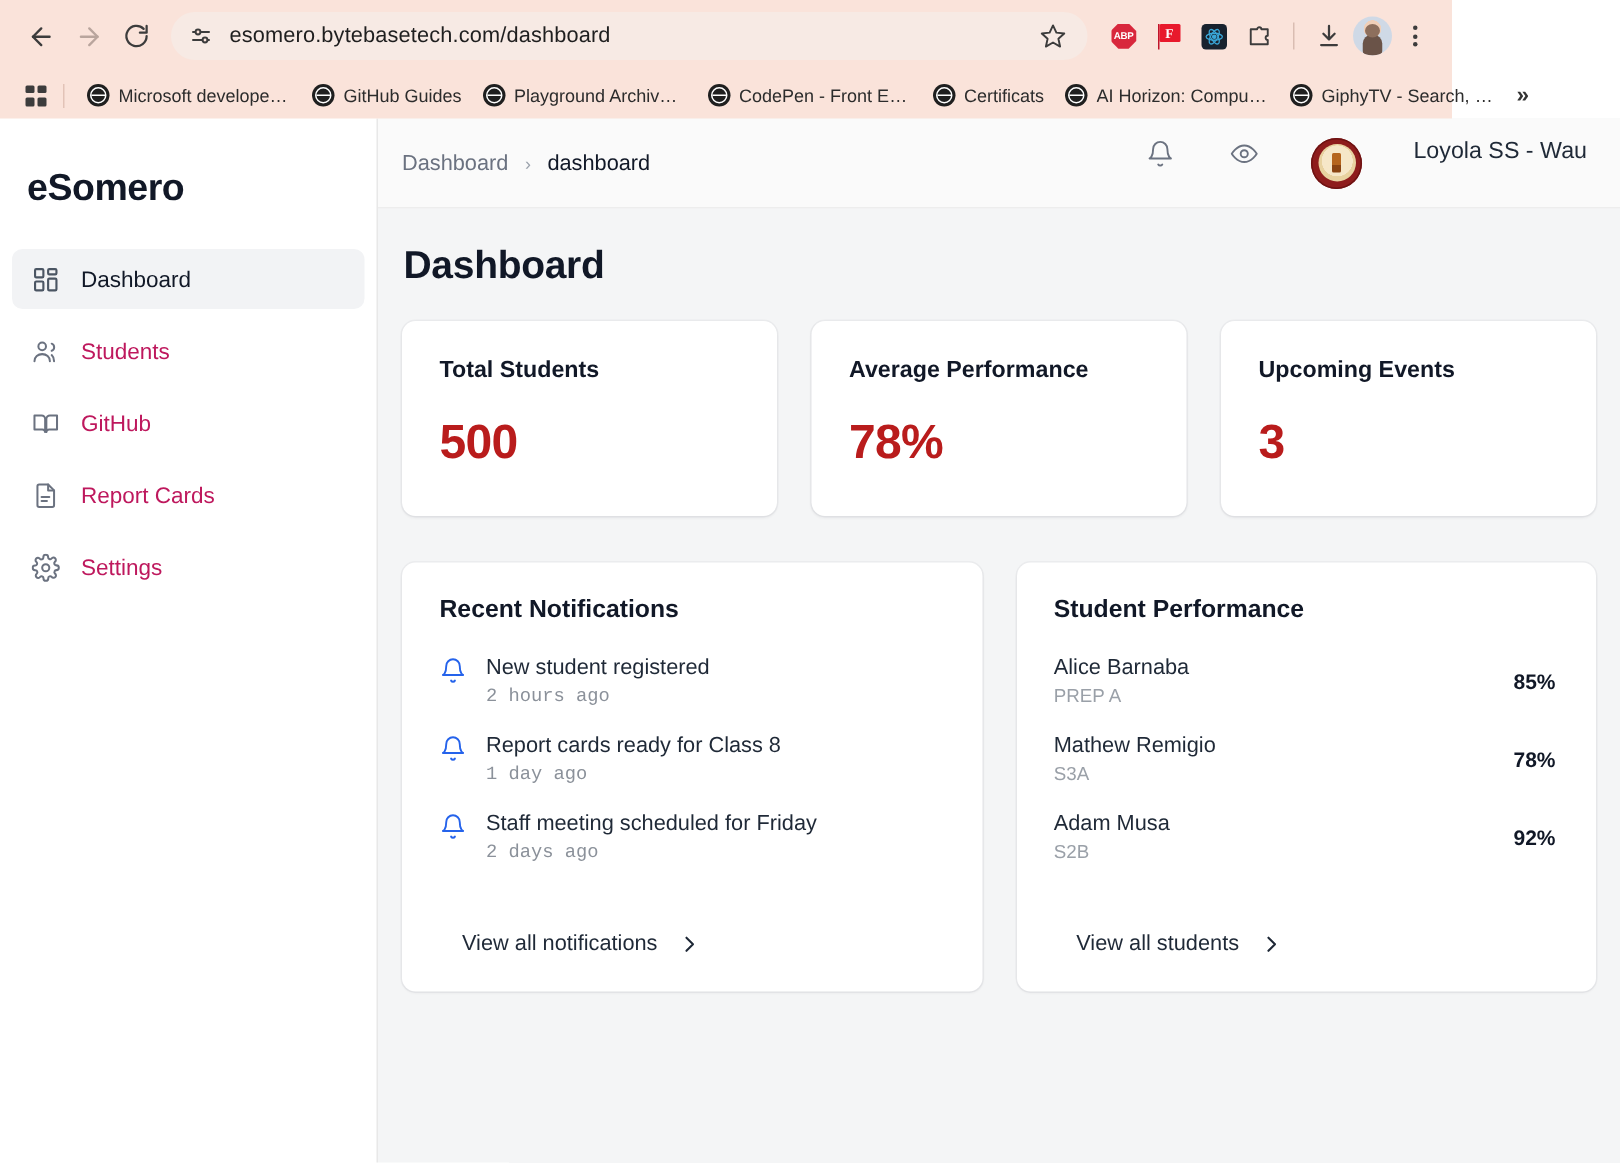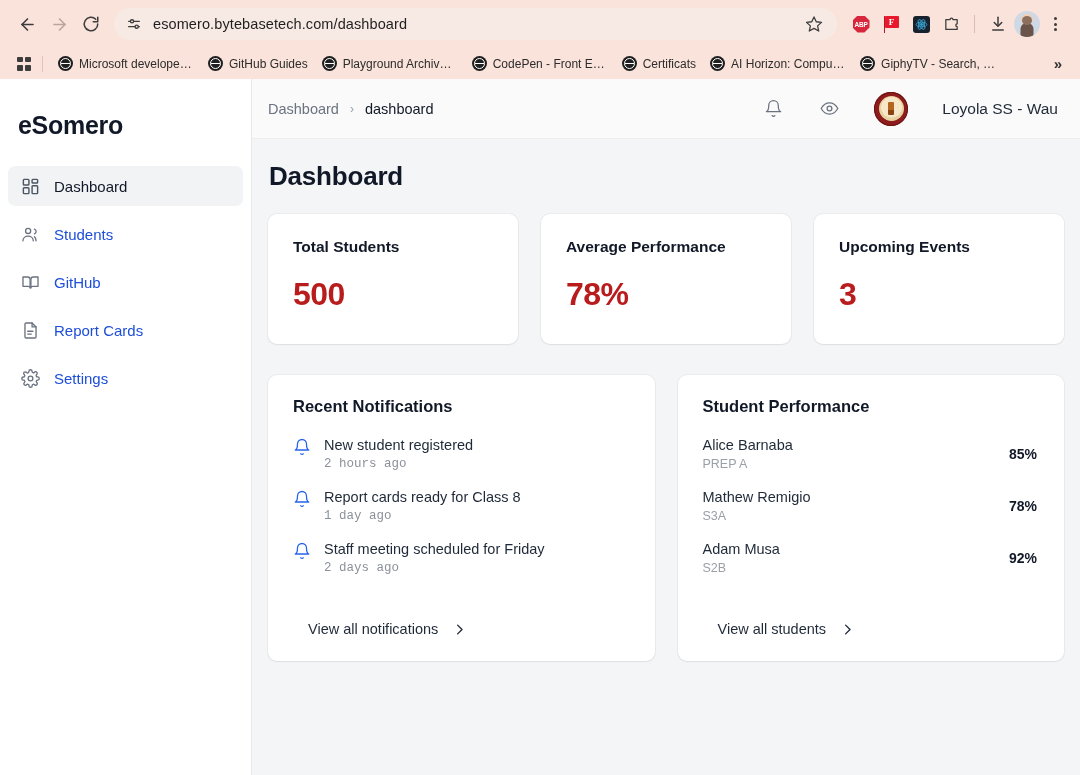--- a/index.html
+++ b/index.html
@@ -6,21 +6,21 @@
   html, body {
     width: 1080px; height: 775px;
     font-family: "Liberation Sans", sans-serif;
     background: #ffffff;
     overflow: hidden;
   }
 
   
   #browser-chrome {
     background: #fae3da;
-    width: 1080px;
+    width: 968px;
     height: 79px;
     position: relative;
   }
   #nav-bar {
     height: 48px;
     display: flex;
     align-items: center;
     padding: 0 12px;
     gap: 2px;
   }
@@ -178,37 +178,37 @@
   .nav-item {
     display: flex; align-items: center; gap: 14px;
     height: 40px;
     margin: 0 8px 8px 8px;
     padding: 0 12px;
     border-radius: 7px;
     cursor: pointer;
   }
   .nav-item.active { background: #f2f3f5; }
   .nav-item .nav-icon { width:20px; height:20px; flex:0 0 auto; display:flex; align-items:center; justify-content:center; }
-  .nav-item .nav-label { font-size: 15px; color: #1d4ed8; }
+  .nav-item .nav-label { font-size: 15px; color: #be185d; }
   .nav-item.active .nav-label { color:#111827; }
 
   
   #main { flex: 1 1 auto; background: #f4f5f6; display: flex; flex-direction: column; min-width:0; }
   #topbar {
     height: 60px; flex: 0 0 60px;
     background: #fafafa;
     border-bottom: 1px solid #ededed;
     display: flex; align-items: center;
     padding: 0 22px 0 16px;
   }
   #breadcrumb { display:flex; align-items:center; gap:11px; font-size:14.5px; }
   #breadcrumb .crumb-root { color:#6b7280; cursor:pointer; }
   #breadcrumb .crumb-sep { color:#9aa1ab; font-size:12px; }
   #breadcrumb .crumb-current { color:#111827; }
-  #topbar-right { margin-left:auto; display:flex; align-items:center; gap:34px; }
+  #topbar-right { margin-left:auto; display:flex; gap:34px; }
   .topbar-icon { width:22px;height:22px; display:flex; align-items:center; justify-content:center; cursor:pointer; }
   #school-crest {
     width: 34px; height: 34px; border-radius: 50%;
     background: #8e1c1c;
     display:flex; align-items:center; justify-content:center;
     flex:0 0 auto;
     box-shadow: inset 0 0 0 1px #6d1212;
   }
   #school-crest .inner {
     width: 25px; height: 25px; border-radius:50%;

